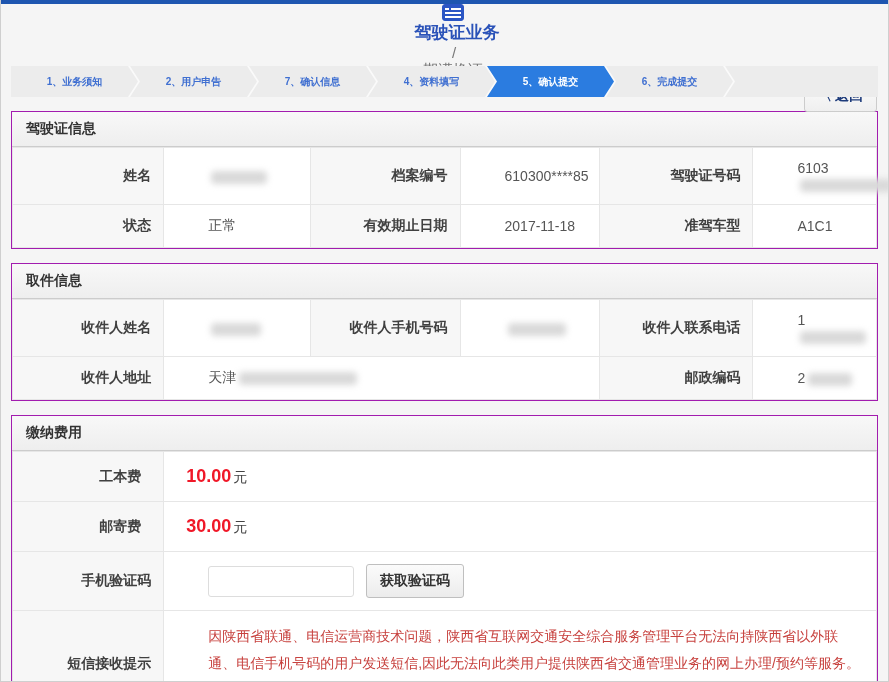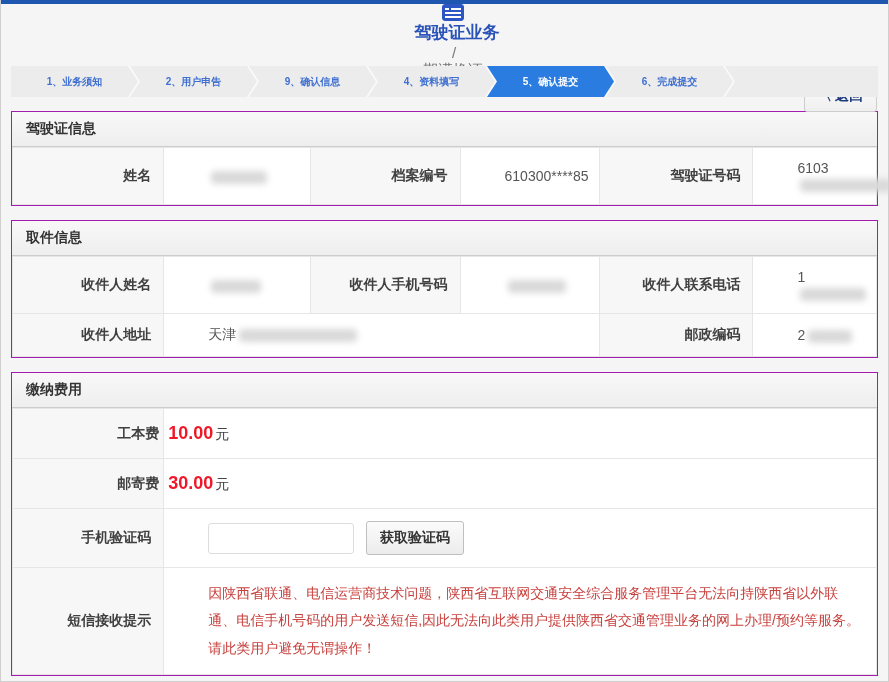--- a/index.html
+++ b/index.html
@@ -68,21 +68,21 @@
     background: #f7f7f7; text-align: right;
     color: #404040; font-weight: bold;
   }
   td.val { background: #fff; color: #555; padding-left: 44px; }
   .blob {
     display: inline-block; height: 13px; border-radius: 4px;
     background: #d9d9d9; filter: blur(3px);
     vertical-align: middle; margin-left: 3px;
   }
   
-  td.fee-cell { padding: 14px 4px; }
+  td.fee-cell { padding: 14px 22px; }
   .fee-num { color: #f01828; font-weight: bold; font-size: 18px; }
   .fee-unit { color: #444; font-size: 14px; margin-left: 2px; }
   .code-input {
     width: 146px; height: 31px; padding: 0 8px;
     border: 1px solid #ddd; border-radius: 3px;
     font-size: 14px; font-family: inherit; color: #333;
     vertical-align: middle; outline: none; background:#fff;
   }
   .code-btn {
     margin-left: 8px; padding: 7px 13px; cursor: pointer;
@@ -112,21 +112,21 @@
   <span class="crumb-sep">/</span>
   <span class="page-subtitle">期满换证</span>
   <button class="back-btn">
     <span class="chev">〈</span><span>返回</span>
   </button>
 </div>
 
 <div class="steps">
   <div class="step">1、业务须知</div>
   <div class="step">2、用户申告</div>
-  <div class="step">9、确认信息</div>
+  <div class="step">7、确认信息</div>
   <div class="step">4、资料填写</div>
   <div class="step active">5、确认提交</div>
   <div class="step">6、完成提交</div>
   <div class="steps-filler"></div>
 </div>
 
 <div class="section">
   <div class="section-header">驾驶证信息</div>
   <table>
     <colgroup>
@@ -139,20 +139,28 @@
     </colgroup>
     <tbody>
         <tr>
       <td class="lbl">姓名</td>
       <td class="val"><span></span><span class="blob" style="width:56px"></span></td>
       <td class="lbl">档案编号</td>
       <td class="val">610300****85</td>
       <td class="lbl">驾驶证号码</td>
       <td class="val"><span>6103</span><span class="blob" style="width:92px"></span></td>
     </tr>
+    <tr>
+      <td class="lbl">状态</td>
+      <td class="val">正常</td>
+      <td class="lbl">有效期止日期</td>
+      <td class="val">2017-11-18</td>
+      <td class="lbl">准驾车型</td>
+      <td class="val">A1C1</td>
+    </tr>
   </tbody>
     </table>
 </div>
 
 <div class="section">
   <div class="section-header">取件信息</div>
   <table>
     <colgroup>
       <col style="width:17.5%">
         <col style="width:17%">

